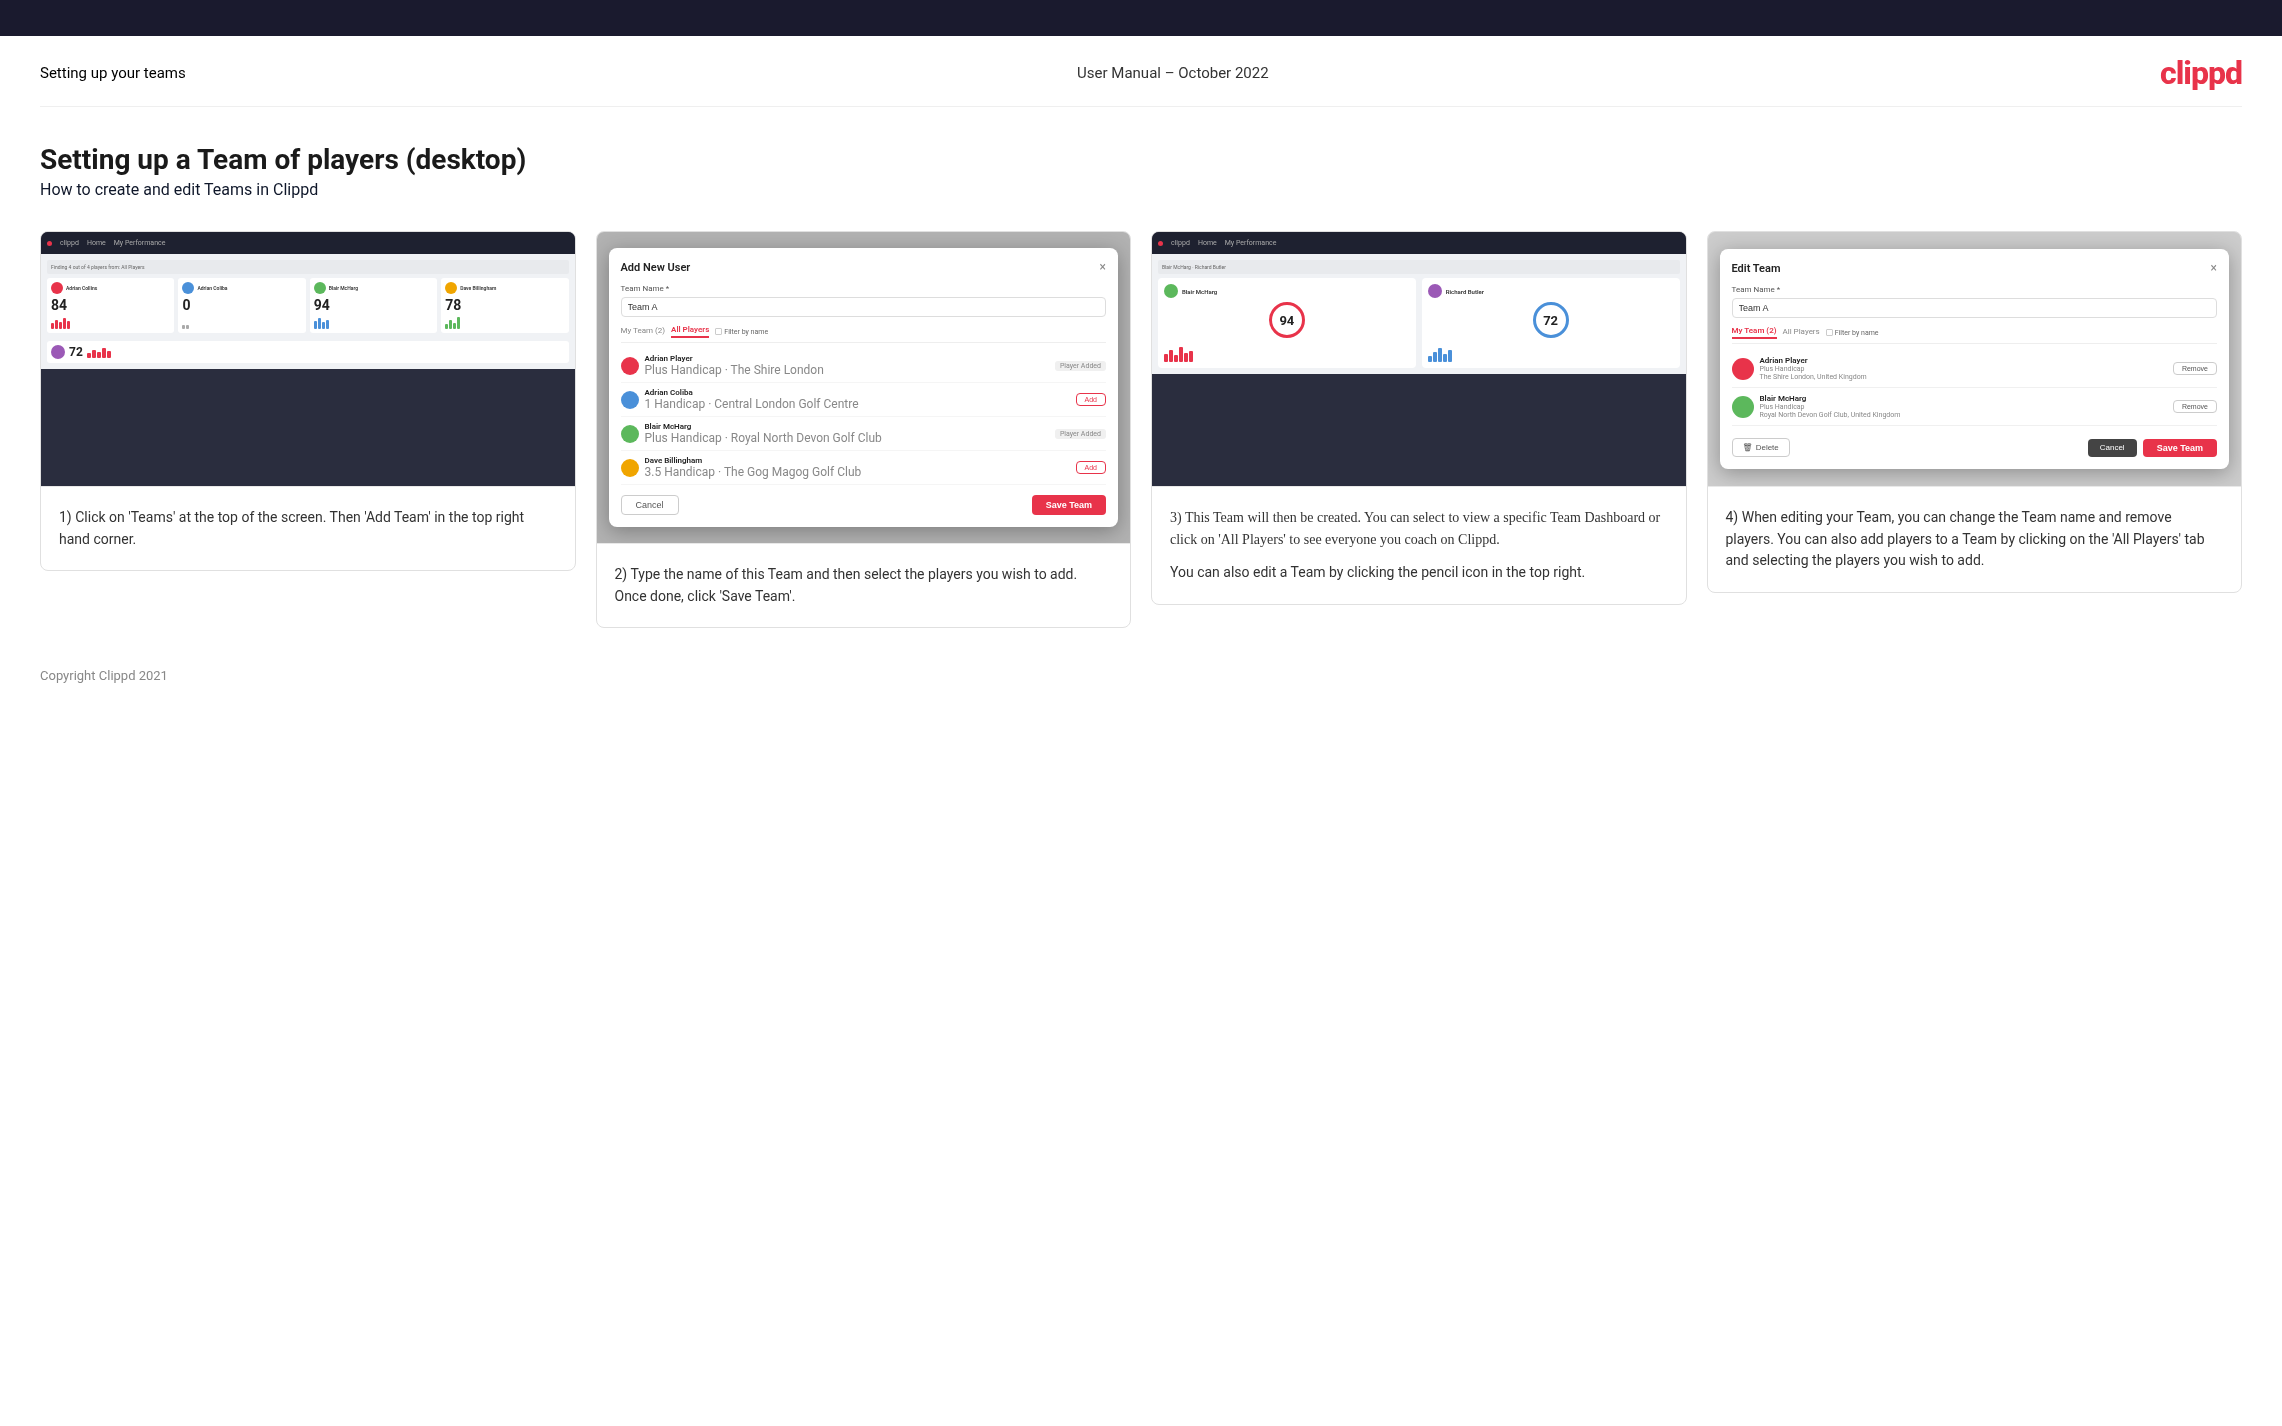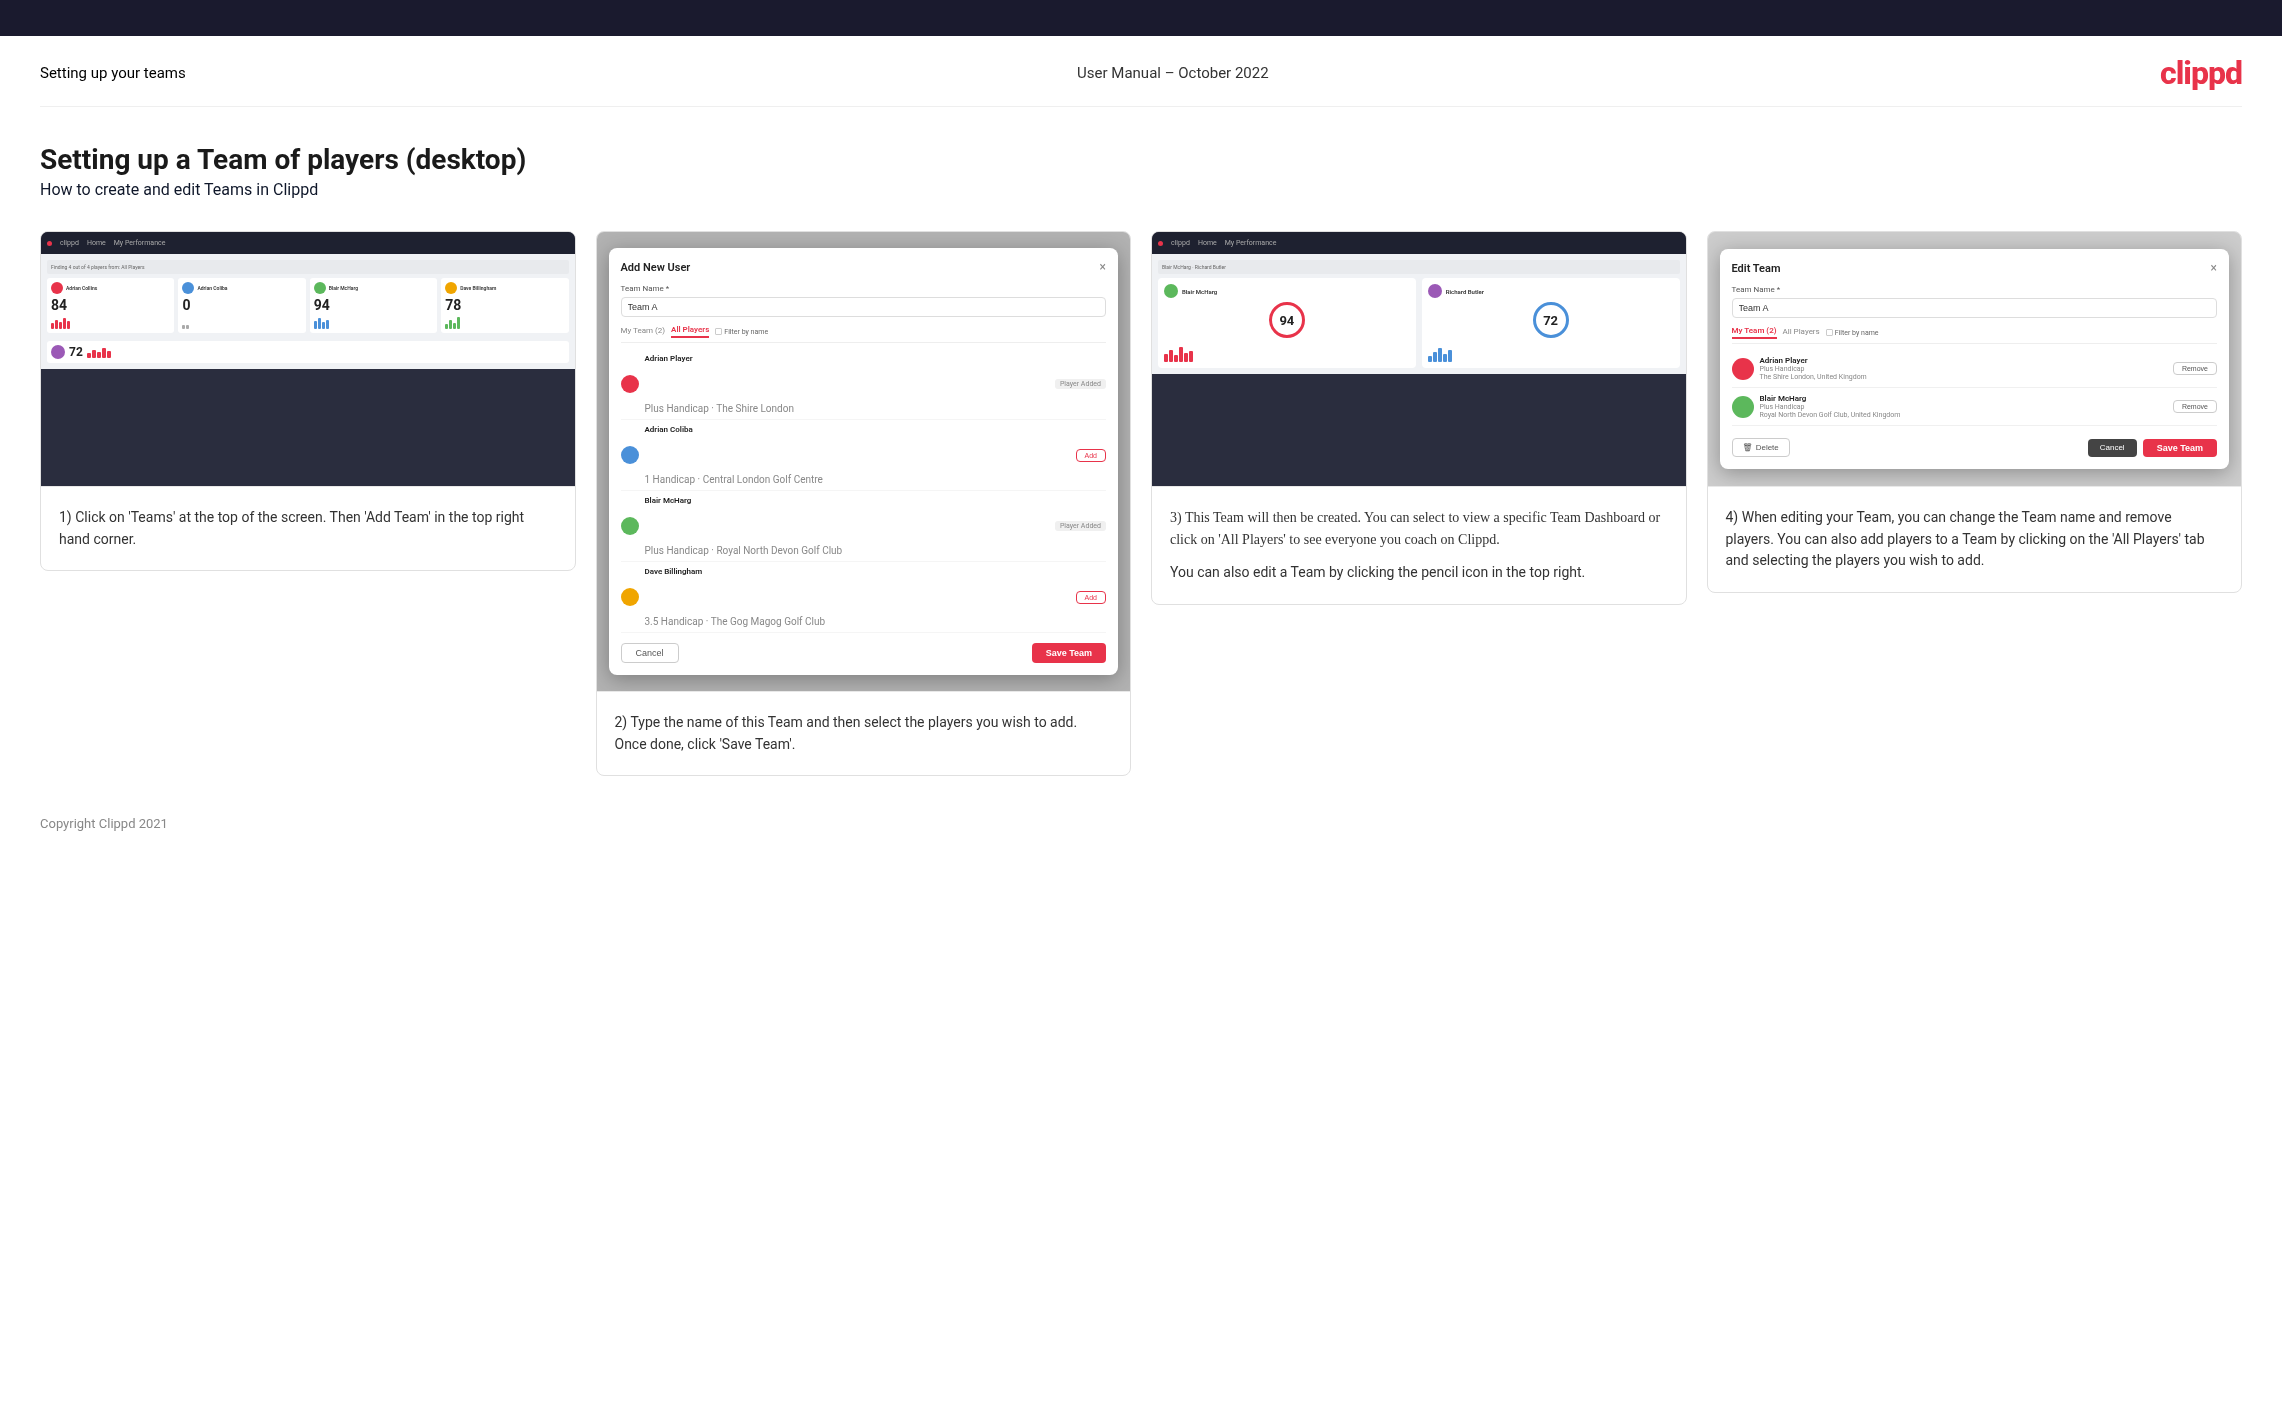--- a/index.html
+++ b/index.html
@@ -221,21 +221,21 @@
     .player-list-item {
       display: flex;
       align-items: center;
       gap: 6px;
       padding: 5px 0;
       border-bottom: 1px solid #f5f5f5;
     }
     .pli-avatar { width: 18px; height: 18px; border-radius: 50%; background: #ddd; flex-shrink: 0; }
     .pli-info { flex: 1; }
     .pli-name { font-size: 8px; font-weight: 600; color: #222; }
-    .pli-detail { font-size: 10px; color: #888; margin-top: 40px; }
+    .pli-detail { font-size: 12px; color: #888; }
     .pli-badge {
       font-size: 7px;
       color: #888;
       background: #f0f0f0;
       border-radius: 3px;
       padding: 1px 5px;
     }
     .pli-add-btn {
       background: #fff;
       border: 1px solid #e8334a;

